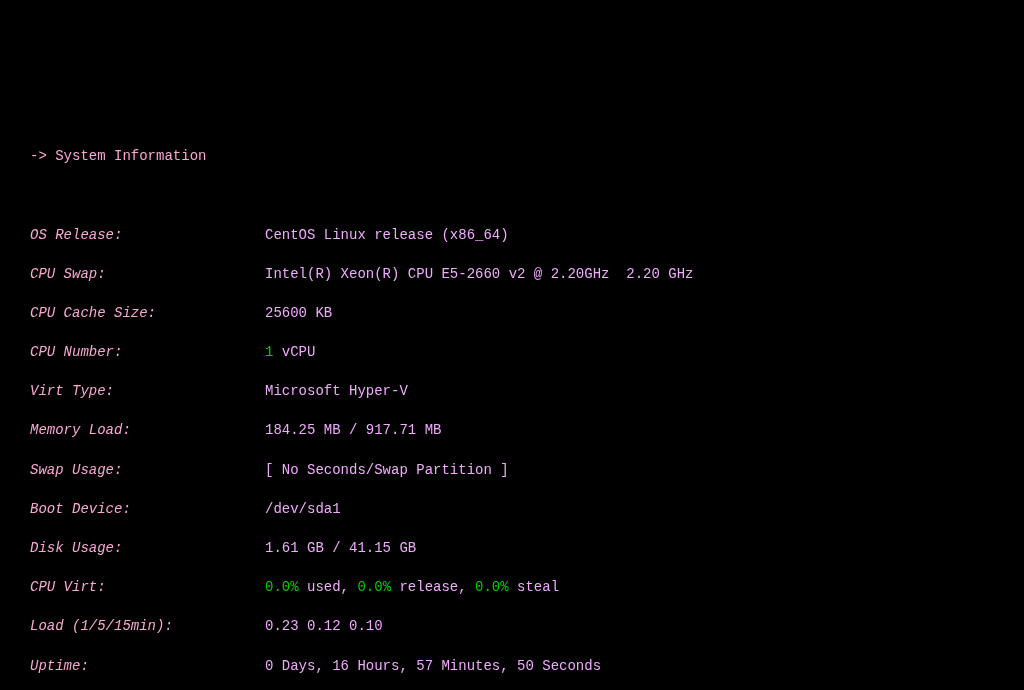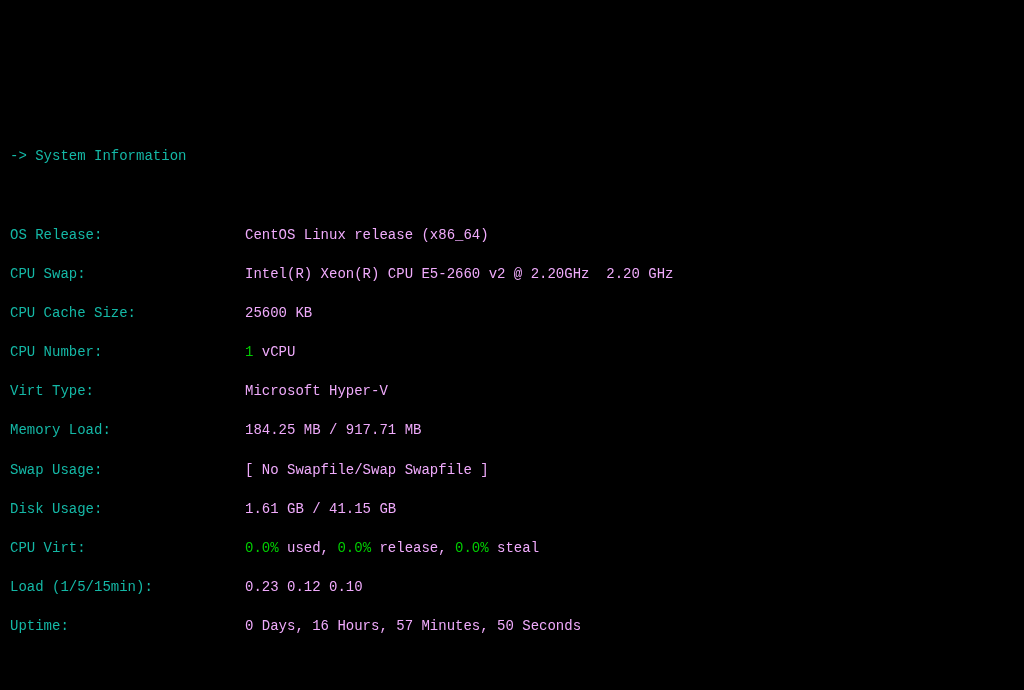--- a/index.html
+++ b/index.html
@@ -8,42 +8,43 @@
       font-family: 'Consolas', 'Courier New', monospace;
       font-size: 14px;
       line-height: 1.4;
       margin: 0;
       padding: 10px;
       white-space: pre;
       width: 1024px;
       box-sizing: border-box;
       position: relative;
     }
-    .yellow { color: #14b8a6; }
+    .yellow { color: #f9a8d4; margin-left: 20px; }
     .cyan { color: #f0abfc; }
     .green { color: #00cd00; }
     .row { display: block; }
-    .label { display: inline-block; width: 235px; }
+    .label { display: inline-block; width: 235px; font-style: italic; }
   </style>
 </head>
 <body>
 
 
 
 <div>
 <span class="row"> </span>
 <span class="row yellow">-&gt; System Information</span>
 <span class="row"> </span>
 <span class="row"><span class="yellow label">OS Release:</span><span class="cyan">CentOS Linux release (x86_64)</span></span>
 <span class="row"><span class="yellow label">CPU Swap:</span><span class="cyan">Intel(R) Xeon(R) CPU E5-2660 v2 @ 2.20GHz  2.20 GHz</span></span>
 <span class="row"><span class="yellow label">CPU Cache Size:</span><span class="cyan">25600 KB</span></span>
 <span class="row"><span class="yellow label">CPU Number:</span><span class="green">1</span><span class="cyan"> vCPU</span></span>
 <span class="row"><span class="yellow label">Virt Type:</span><span class="cyan">Microsoft Hyper-V</span></span>
 <span class="row"><span class="yellow label">Memory Load:</span><span class="cyan">184.25 MB / 917.71 MB</span></span>
-<span class="row"><span class="yellow label">Swap Usage:</span><span class="cyan">[ No Swapfile/Swap Swapfile ]</span></span>
+<span class="row"><span class="yellow label">Swap Usage:</span><span class="cyan">[ No Seconds/Swap Partition ]</span></span>
+<span class="row"><span class="yellow label">Boot Device:</span><span class="cyan">/dev/sda1</span></span>
 <span class="row"><span class="yellow label">Disk Usage:</span><span class="cyan">1.61 GB / 41.15 GB</span></span>
 <span class="row"><span class="yellow label">CPU Virt:</span><span class="green">0.0%</span><span class="cyan"> used, </span><span class="green">0.0%</span><span class="cyan"> release, </span><span class="green">0.0%</span><span class="cyan"> steal</span></span>
 <span class="row"><span class="yellow label">Load (1/5/15min):</span><span class="cyan">0.23 0.12 0.10</span></span>
 <span class="row"><span class="yellow label">Uptime:</span><span class="cyan">0 Days, 16 Hours, 57 Minutes, 50 Seconds</span></span>
 
 
 
 
 
 

